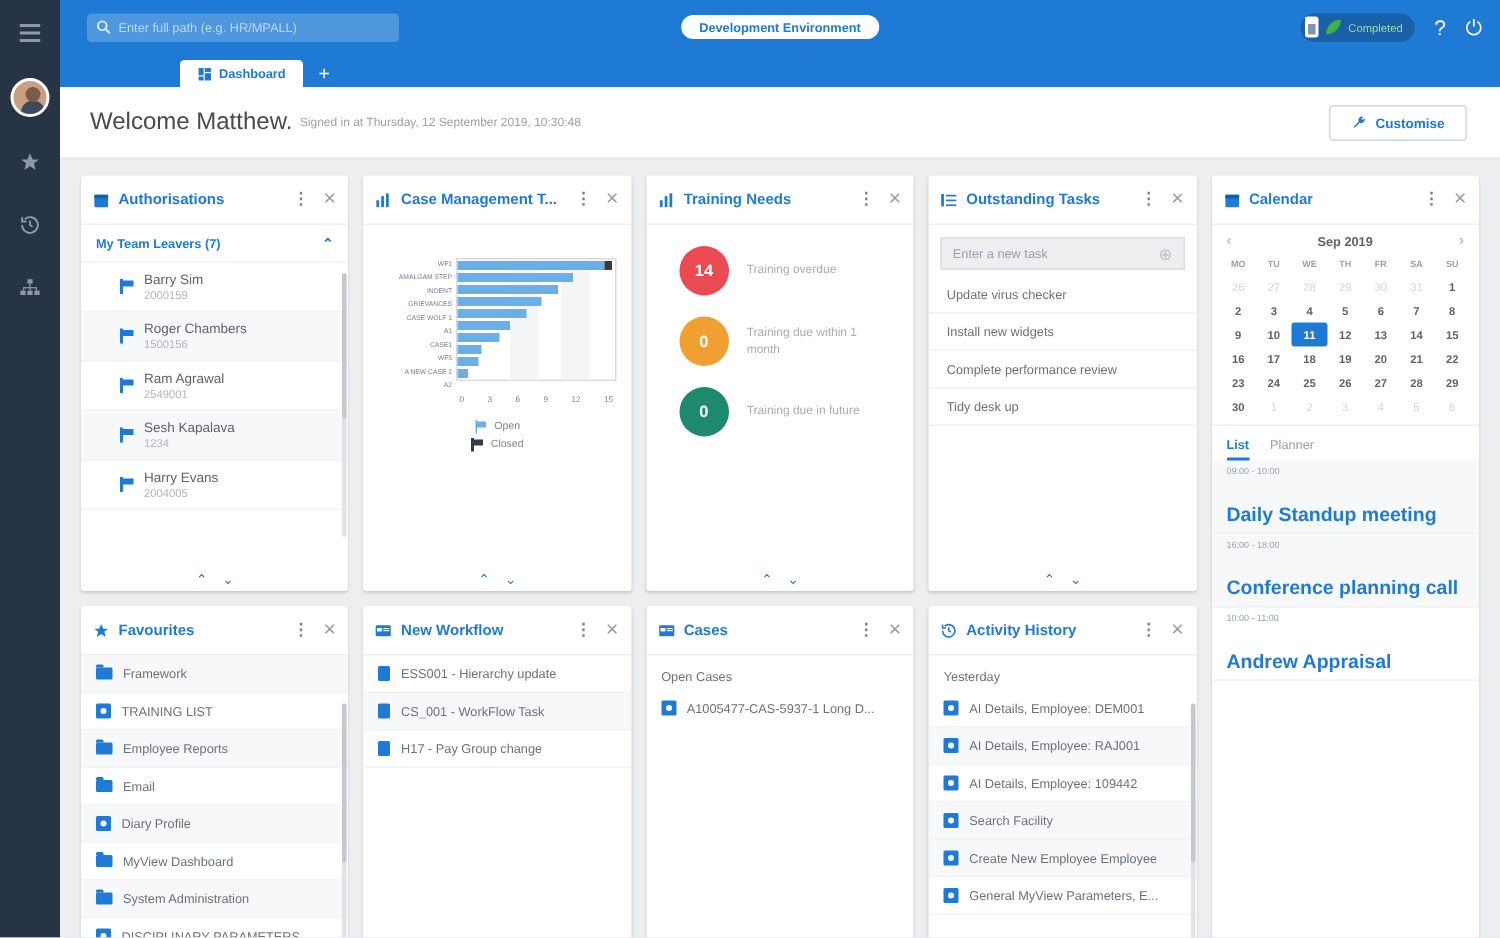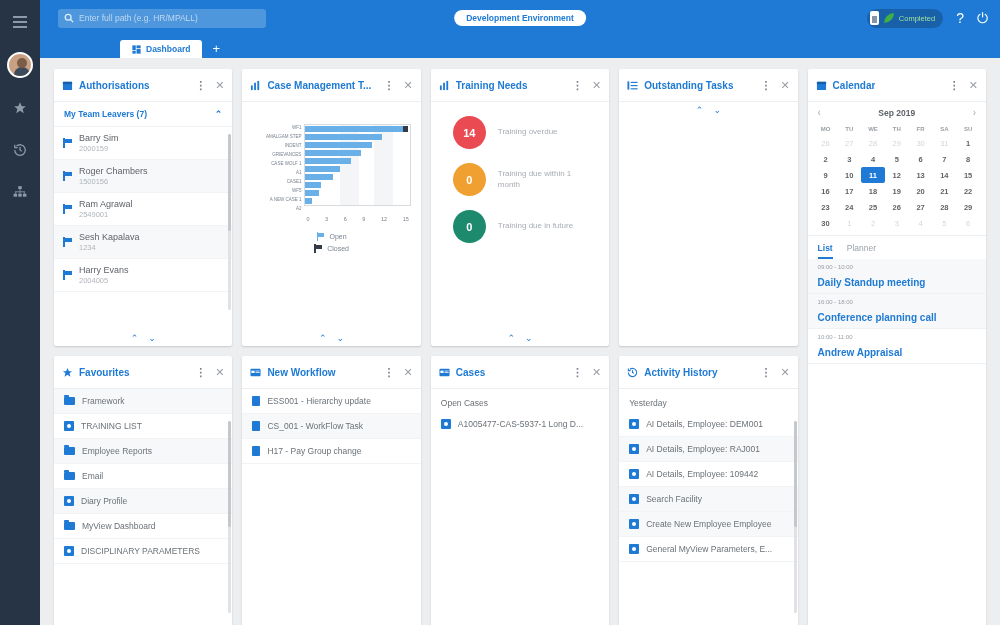--- a/index.html
+++ b/index.html
@@ -138,21 +138,21 @@
   
   .grp {
     display: flex; align-items: center; padding: 7px 10px;
     color: #1e7ad4; font-size: 8.5px; font-weight: bold;
     border-bottom: 1px solid #f0f1f3;
   }
   .grp .chev { margin-left: auto; font-size: 9px; }
 
   
   .prow {
-    display: flex; align-items: center; gap: 7px; padding: 6px 9px;
+    display: flex; align-items: center; gap: 7px; padding: 6px 26px;
     border-bottom: 1px solid #f2f3f5; cursor: pointer;
   }
   .prow:nth-child(odd) { background: #f7f8f9; }
   .pname { font-size: 9px; color: #5f6368; }
   .pid { font-size: 7.5px; color: #b0b5ba; margin-top: 1px; }
 
   
   .lrow {
     display: flex; align-items: center; gap: 7px; padding: 7px 10px;
     font-size: 8.5px; color: #6b7177; border-bottom: 1px solid #f2f3f5;
@@ -230,21 +230,21 @@
   .cday.sel { background: #1e7ad4; color: #fff; border-radius: 2px; }
   .caltabs {
     display: flex; gap: 14px; padding: 7px 10px 0; border-top: 1px solid #eceef0;
     margin-top: 4px;
   }
   .caltab { font-size: 8.5px; color: #9aa0a6; padding-bottom: 4px; cursor: pointer; }
   .caltab.on { color: #1e7ad4; border-bottom: 2px solid #1e7ad4; font-weight: bold; }
   .evt { padding: 5px 10px; border-bottom: 1px solid #f0f1f3; cursor: pointer; }
   .evt.alt { background: #f7f8f9; }
   .evt-t { font-size: 6px; color: #9aa0a6; }
-  .evt-n { font-size: 10px; color: #1e7ad4; font-weight: bold; margin-top: 7px; }
+  .evt-n { font-size: 13px; color: #1e7ad4; font-weight: bold; margin-top: 17px; }
 
   
   .sec-lbl { padding: 9px 10px 4px; font-size: 8.5px; color: #6b7177; }
 
   
   .sq {
     width: 10px; height: 10px; background: #1e7ad4; border-radius: 1px;
     position: relative; flex: 0 0 10px;
   }
   .sq::after {
@@ -349,20 +349,32 @@
               <rect x="1" y="16" width="9" height="7"></rect>
             </svg>
         </span>
         <span>Dashboard</span>
       </div>
       <div class="tab-plus">+</div>
     </div>
 
     <div class="page">
 
+      <div class="page-header">
+        <div class="welcome">Welcome Matthew.</div>
+        <div class="signed">Signed in at Thursday, 12 September 2019, 10:30:48</div>
+        <div class="customise">
+          <span style="display:flex">
+            <svg width="10" height="10" viewBox="0 0 24 24" fill="#1e7ad4">
+                <path d="M21 4a6 6 0 0 1-8 7.6L5 19.6 3.4 18 11.4 10A6 6 0 0 1 19 2l-3.2 3.2 2 2L21 4z"></path>
+              </svg>
+          </span>
+          <span>Customise</span>
+        </div>
+      </div>
 
       <div class="grid">
 
         <div class="card">
           <div class="card-head">
             <span class="ci">
               <svg width="11" height="11" viewBox="0 0 24 24" fill="currentColor">
                   <rect x="2" y="4" width="20" height="18" rx="2"></rect>
                   <rect x="2" y="4" width="20" height="5" fill="#155fa8"></rect>
                 </svg>
@@ -541,20 +553,30 @@
                   <rect x="8" y="4" width="15" height="2.5"></rect>
                   <rect x="8" y="11" width="15" height="2.5"></rect>
                   <rect x="8" y="18" width="15" height="2.5"></rect>
                 </svg>
             </span>
             <span class="card-title">Outstanding Tasks</span>
             <span class="head-ic">
               <span class="dots">⋮</span>
               <span class="xmark">✕</span>
             </span>
+          </div>
+          <div class="card-body">
+            <div class="taskbox">
+              <span>Enter a new task</span>
+              <span class="plus">⊕</span>
+            </div>
+            <div class="task">Update virus checker</div>
+            <div class="task">Install new widgets</div>
+            <div class="task">Complete performance review</div>
+            <div class="task">Tidy desk up</div>
           </div>
           <div class="card-foot">
             <span>⌃</span>
             <span>⌄</span>
           </div>
         </div>
 
         <div class="card" style="grid-row: span 2;">
           <div class="card-head">
             <span class="ci">
@@ -676,20 +698,24 @@
               <span class="lbl">Email</span>
             </div>
             <div class="lrow alt">
               <span class="sq"></span>
               <span class="lbl">Diary Profile</span>
             </div>
             <div class="lrow">
               <span class="folder"></span>
               <span class="lbl">MyView Dashboard</span>
             </div>
+            <div class="lrow alt">
+              <span class="folder"></span>
+              <span class="lbl">System Administration</span>
+            </div>
             <div class="lrow">
               <span class="sq"></span>
               <span class="lbl">DISCIPLINARY PARAMETERS</span>
             </div>
             <div class="scroll-hint">
                 <i></i>
               </div>
           </div>
         </div>
 

